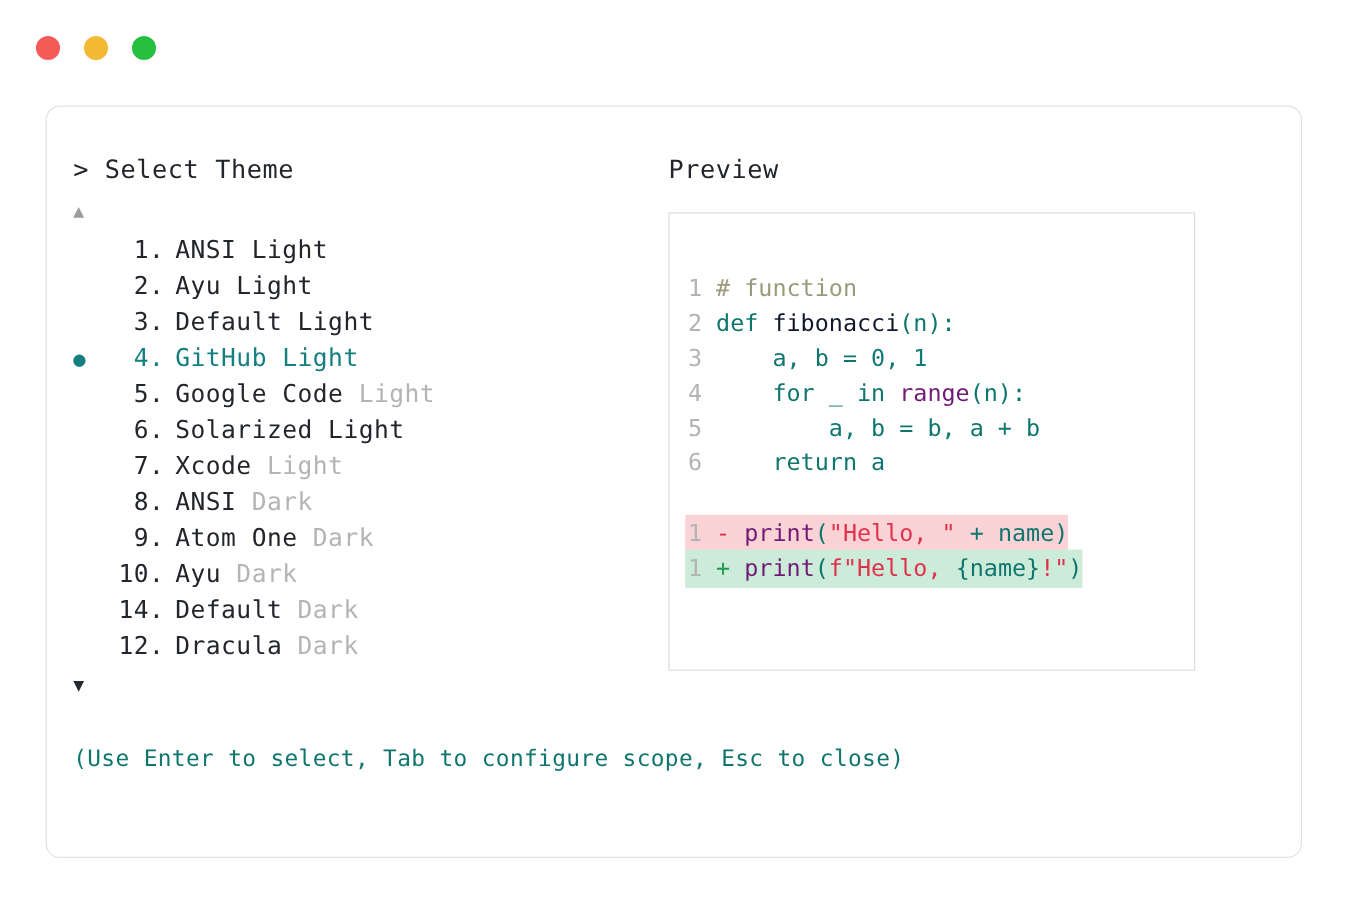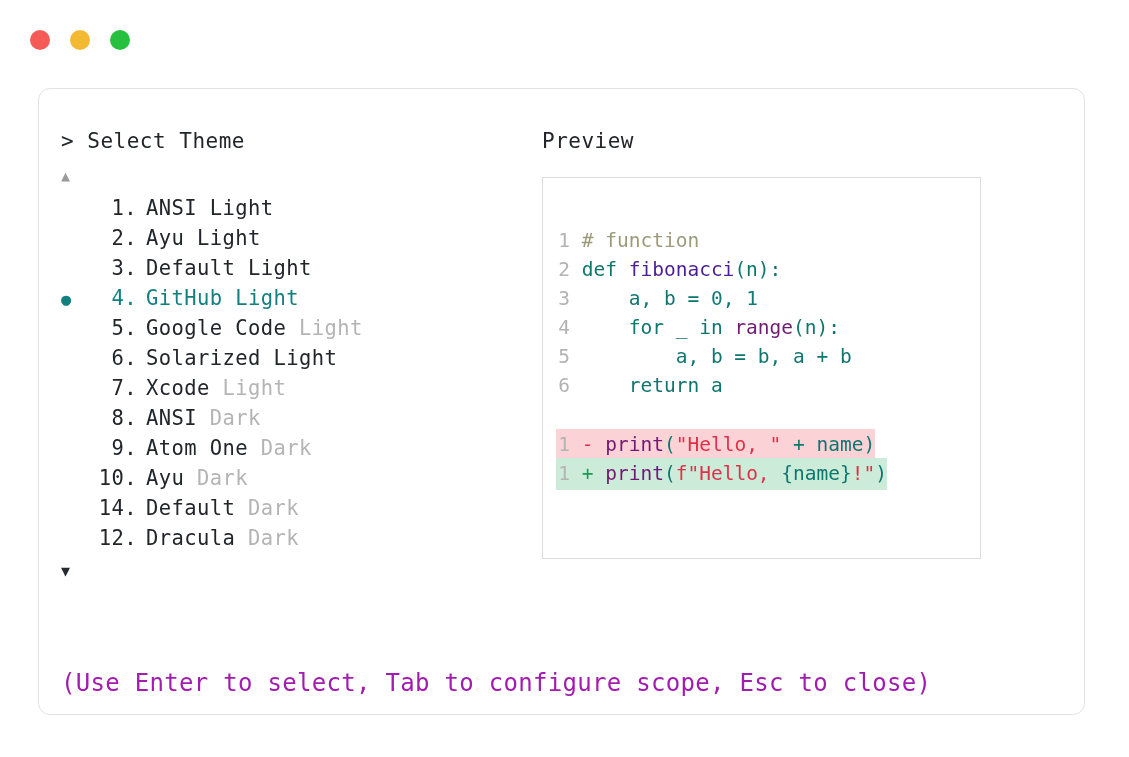--- a/index.html
+++ b/index.html
@@ -108,21 +108,21 @@
   }
   .theme-row.selected .num-cell,
   .theme-row.selected .name-cell,
   .theme-row.selected .suffix { color: #13807f; }
   .suffix { color: #22252a; margin-top: 19px; }
   .suffix.muted { color: #b4b4b4; }
 
   
   #right-col {
     position: absolute;
-    left: 503px;
+    left: 518px;
     top: 40px;
     width: 530px;
   }
   #preview-box {
     margin-top: 24px;
     width: 439px;
     height: 382px;
     box-sizing: border-box;
     border: 1px solid #dcdcdc;
     background: #ffffff;
@@ -141,43 +141,43 @@
   .ln {
     color: #b3b3b3;
     display: inline-block;
     width: 14px;
     text-align: right;
   }
   .gap { height: 29px; }
 
   .tok-comment { color: #9a9b7a; }
   .tok-plain   { color: #0f766e; }
-  .tok-fn      { color: #4c1d95; }
+  .tok-fn      { color: #0f172a; }
   .tok-num     { color: #107a78; }
   .tok-builtin { color: #701a75; }
   .tok-string  { color: #e0314b; }
   .tok-del     { color: #e0314b; }
   .tok-add     { color: #1f9a52; }
 
   .diff-line { height: 29px; white-space: pre; }
   .diff-hl {
     display: inline-block;
     padding: 1px 0 2px 0;
   }
   .diff-hl.del { background: #fbd3d6; }
   .diff-hl.add { background: #ccebd9; }
 
   
   #footer-hint {
     position: absolute;
     left: 22px;
-    top: 580px;
-    font-size: 24px;
+    top: 532px;
+    font-size: 19px;
     letter-spacing: 0.3px;
-    color: #a21caf;
+    color: #0f766e;
     white-space: pre;
   }
 </style>
 </head>
 <body>
 
 <div id="titlebar">
   <span class="dot dot-red"></span>
   <span class="dot dot-yellow"></span>
   <span class="dot dot-green"></span>

